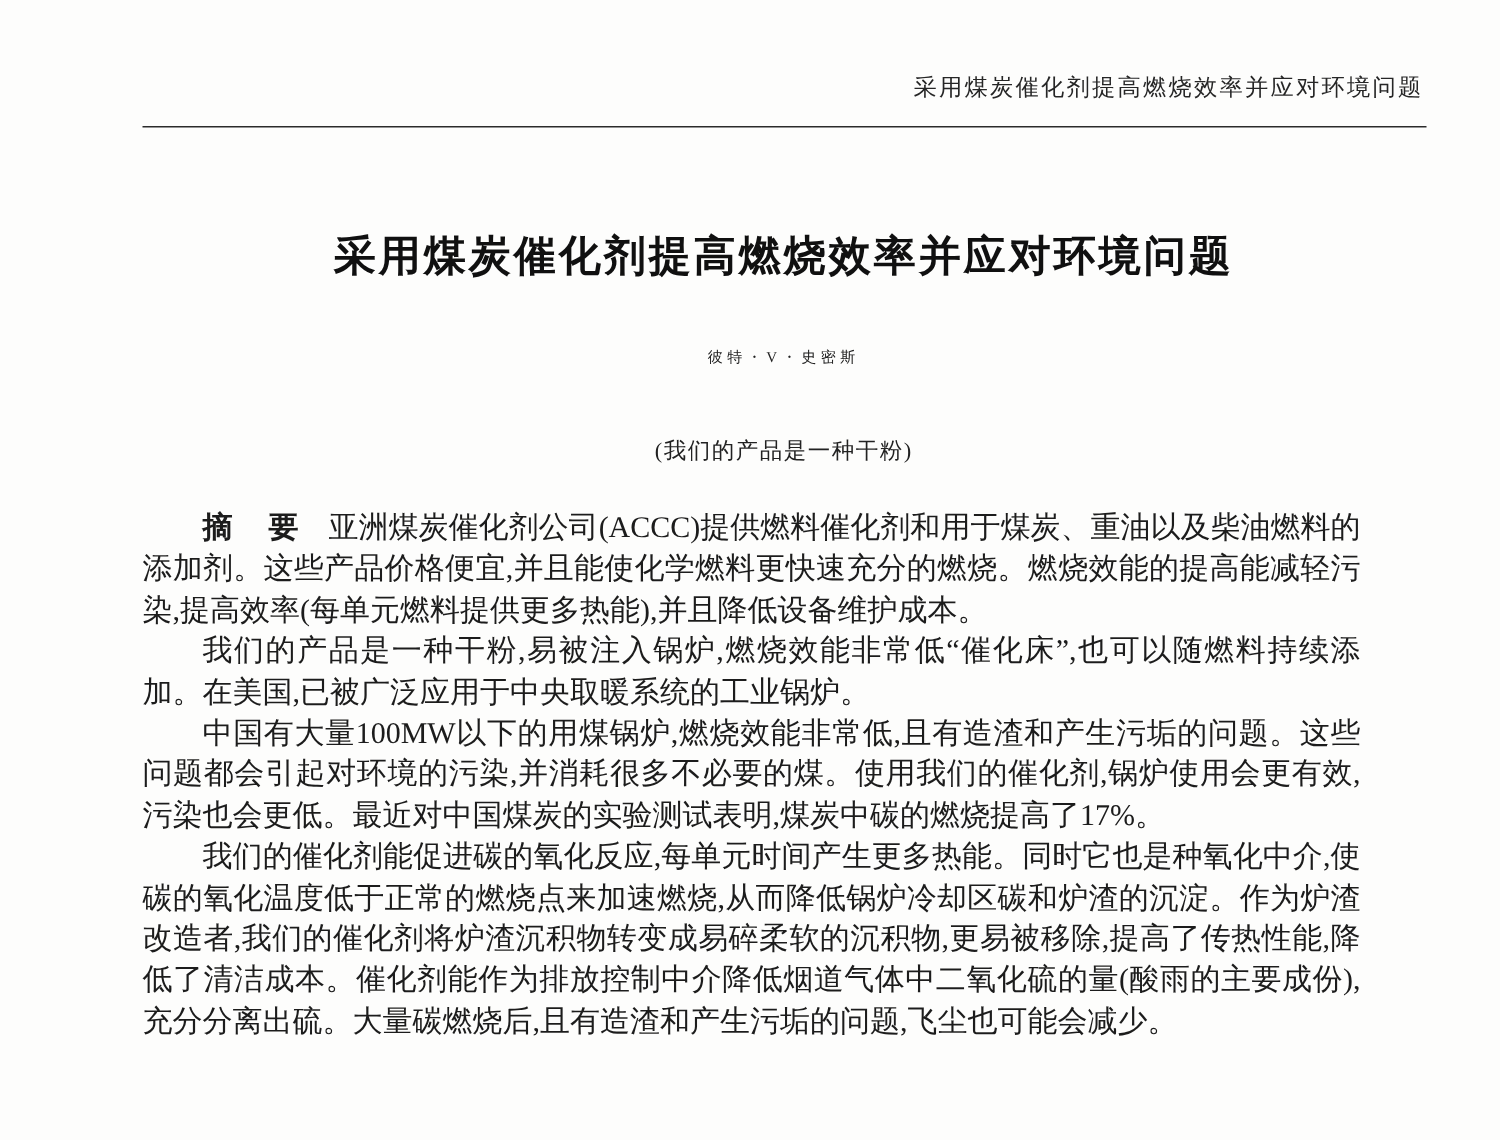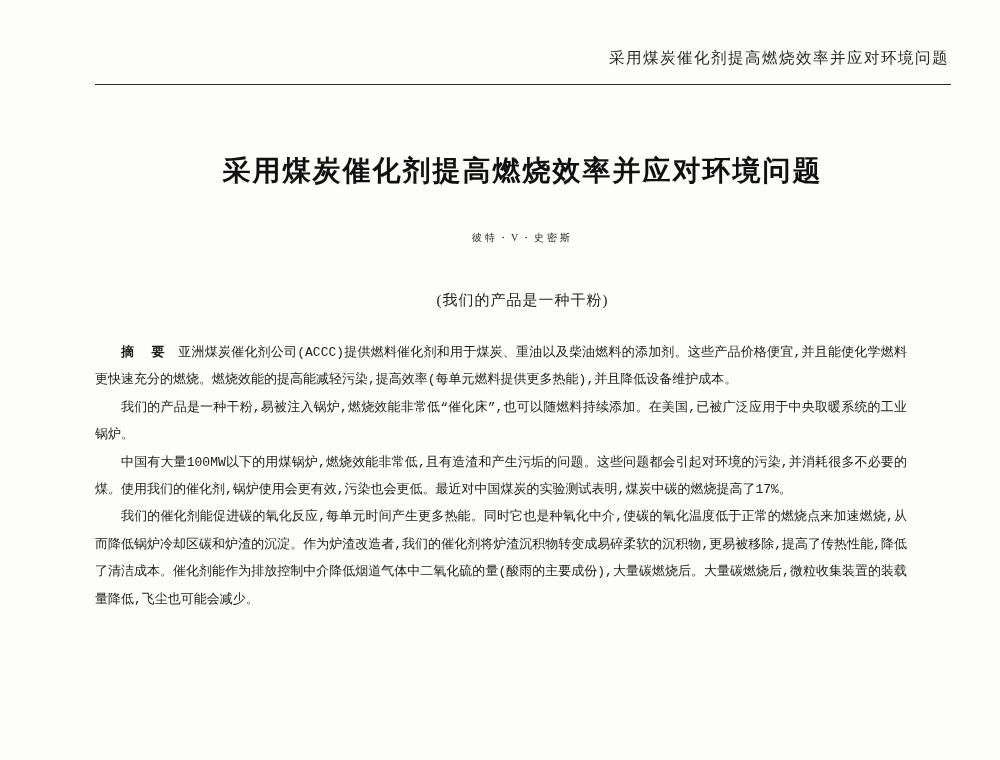--- a/index.html
+++ b/index.html
@@ -72,25 +72,24 @@
     text-align: center;
     font-size: 15px;
     letter-spacing: 1px;
     color: #222222;
   }
   .body-text {
     position: absolute;
     top: 339px;
     left: 95px;
     width: 812px;
-    font-size: 13px;
+    font-size: 20px;
     line-height: 27.4px;
     text-align: justify;
     color: #1c1c1c;
-    font-family: Liberation Mono, monospace;
   }
   .body-text p {
     margin: 0;
     text-indent: 2em;
   }
   .abstract-label {
     font-weight: bold;
     margin-right: 0.9em;
     letter-spacing: 2px;
   }
@@ -109,16 +108,16 @@
   <div class="author">彼特・V・史密斯</div>
 
   <div class="affiliation">(我们的产品是一种干粉)</div>
 
   <div class="body-text">
     <p>
       <span class="abstract-label">摘　要</span><span>亚洲煤炭催化剂公司(ACCC)提供燃料催化剂和用于煤炭、重油以及柴油燃料的添加剂。这些产品价格便宜,并且能使化学燃料更快速充分的燃烧。燃烧效能的提高能减轻污染,提高效率(每单元燃料提供更多热能),并且降低设备维护成本。</span>
     </p>
     <p>我们的产品是一种干粉,易被注入锅炉,燃烧效能非常低“催化床”,也可以随燃料持续添加。在美国,已被广泛应用于中央取暖系统的工业锅炉。</p>
     <p>中国有大量100MW以下的用煤锅炉,燃烧效能非常低,且有造渣和产生污垢的问题。这些问题都会引起对环境的污染,并消耗很多不必要的煤。使用我们的催化剂,锅炉使用会更有效,污染也会更低。最近对中国煤炭的实验测试表明,煤炭中碳的燃烧提高了17%。</p>
-    <p>我们的催化剂能促进碳的氧化反应,每单元时间产生更多热能。同时它也是种氧化中介,使碳的氧化温度低于正常的燃烧点来加速燃烧,从而降低锅炉冷却区碳和炉渣的沉淀。作为炉渣改造者,我们的催化剂将炉渣沉积物转变成易碎柔软的沉积物,更易被移除,提高了传热性能,降低了清洁成本。催化剂能作为排放控制中介降低烟道气体中二氧化硫的量(酸雨的主要成份),大量碳燃烧后。大量碳燃烧后,微粒收集装置的装载量降低,飞尘也可能会减少。</p>
+    <p>我们的催化剂能促进碳的氧化反应,每单元时间产生更多热能。同时它也是种氧化中介,使碳的氧化温度低于正常的燃烧点来加速燃烧,从而降低锅炉冷却区碳和炉渣的沉淀。作为炉渣改造者,我们的催化剂将炉渣沉积物转变成易碎柔软的沉积物,更易被移除,提高了传热性能,降低了清洁成本。催化剂能作为排放控制中介降低烟道气体中二氧化硫的量(酸雨的主要成份),充分分离出硫。大量碳燃烧后,且有造渣和产生污垢的问题,飞尘也可能会减少。</p>
   </div>
 
 </div>
 
 </body></html>

